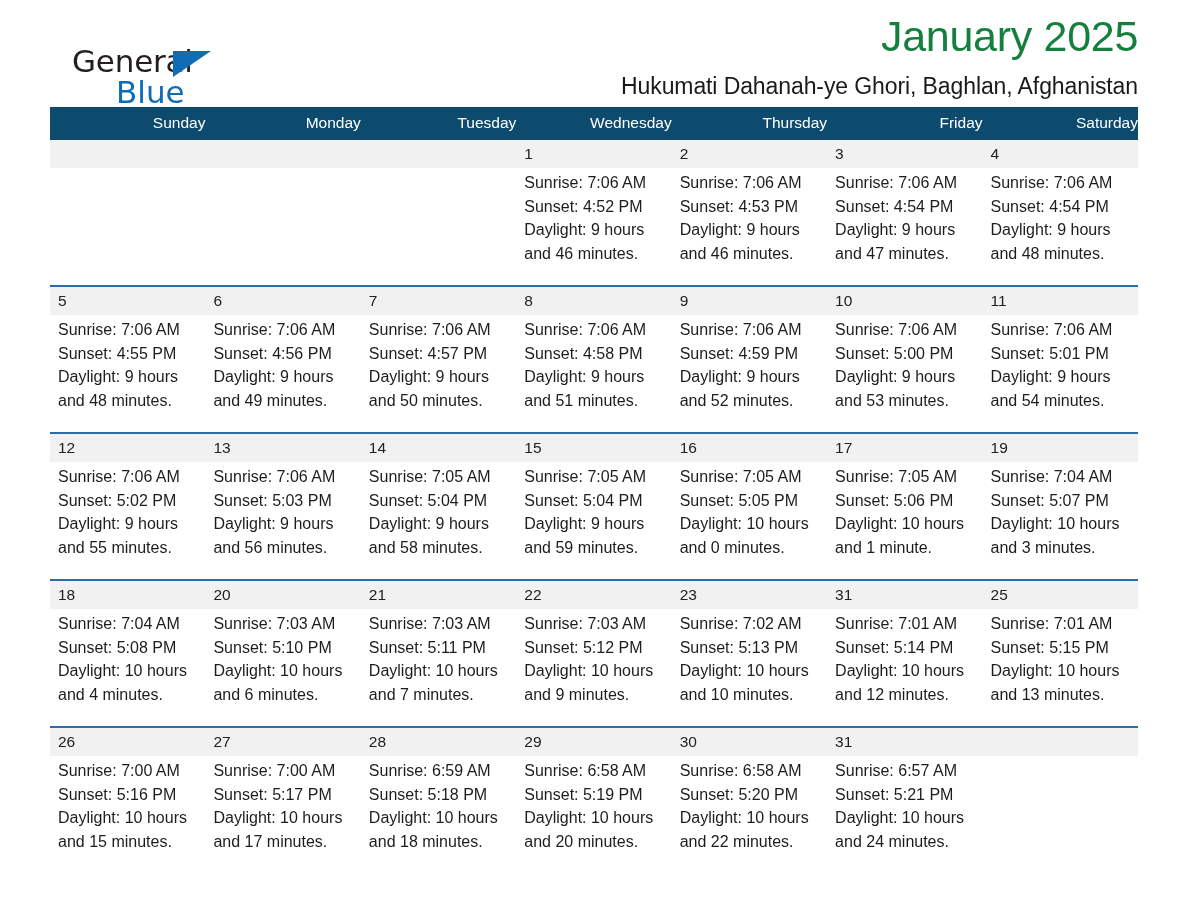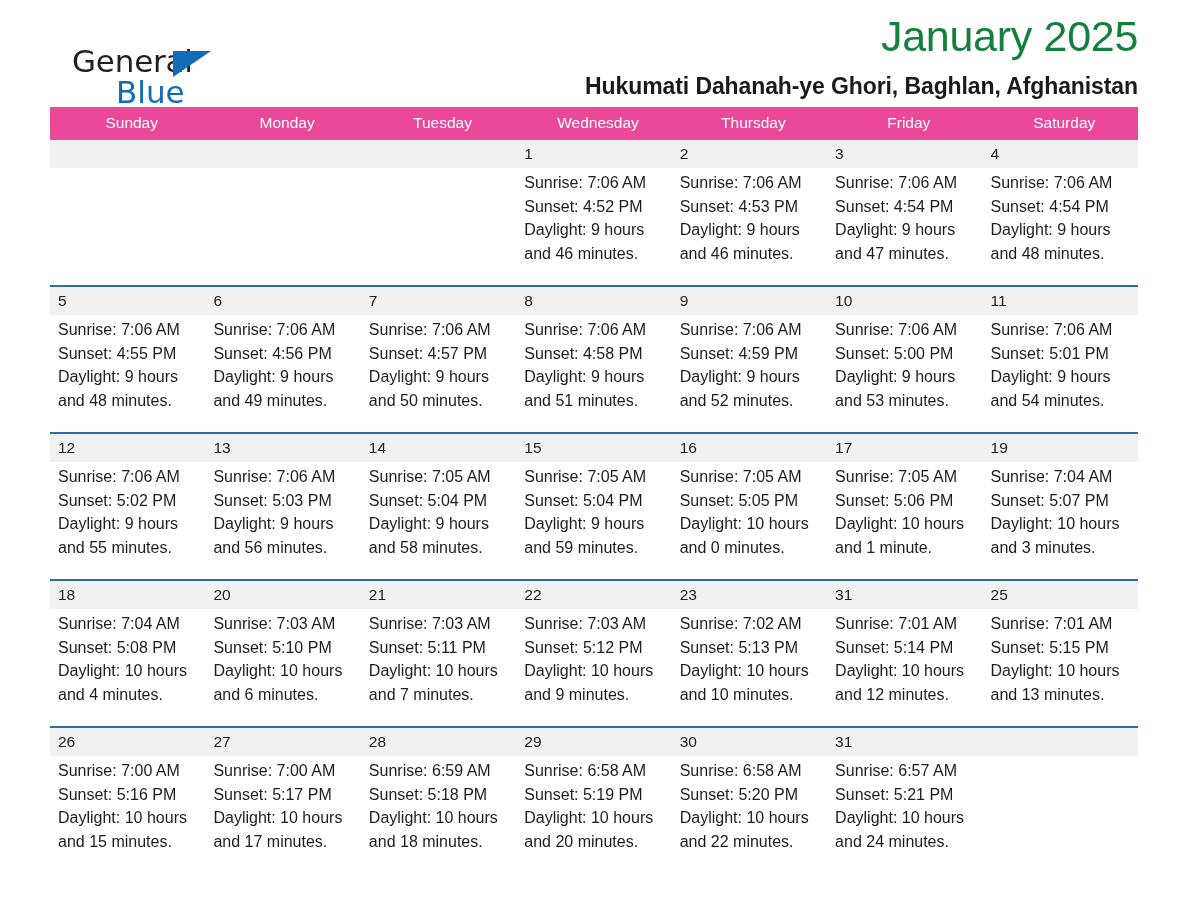--- a/index.html
+++ b/index.html
@@ -74,39 +74,39 @@
   .month-title {
     font-size: 43px;
     font-weight: normal;
     color: #15803d;
     line-height: 1.05;
     margin: 14px 0 0 0;
     letter-spacing: -0.3px;
   }
   .location-title {
     font-size: 23px;
-    font-weight: bold;
+    font-weight: normal;
     color: #1a1a1a;
     margin: 14px 0 0 0;
     letter-spacing: -0.1px;
   }
 
   
   .calendar {
     width: 1088px;
     border-collapse: collapse;
     table-layout: fixed;
   }
 
   .calendar th {
-    background: #ec4899;
+    background: #0c4a6e;
     color: #ffffff;
     font-weight: normal;
     font-size: 15.5px;
-    text-align: center;
+    text-align: right;
     padding: 7px 0 8px 8px;
     border: none;
   }
 
   .wk-sep td {
     height: 2px;
     padding: 0;
     border: none;
     background: #2e6da4;
   }

